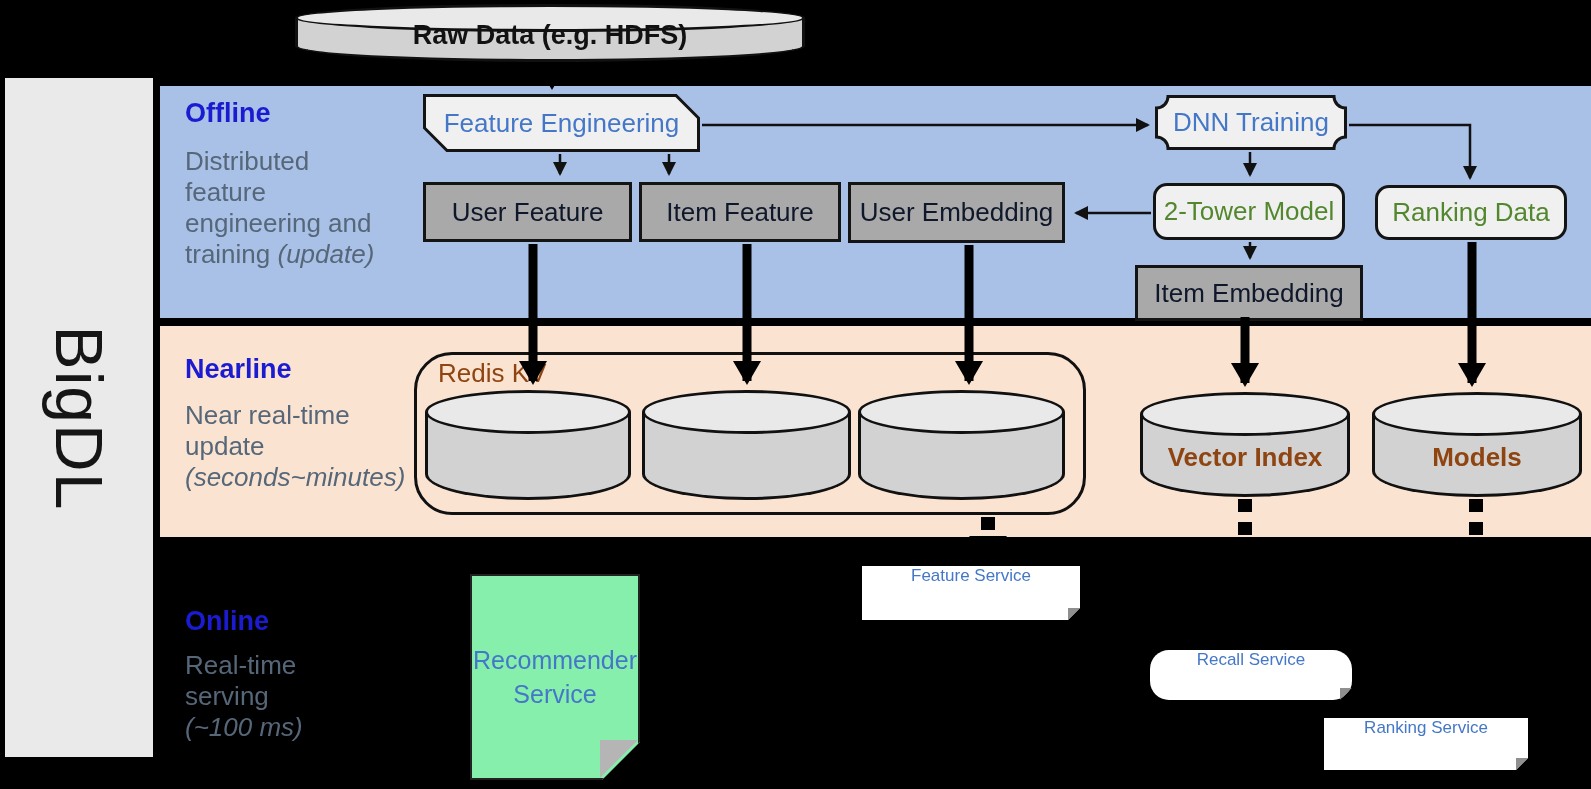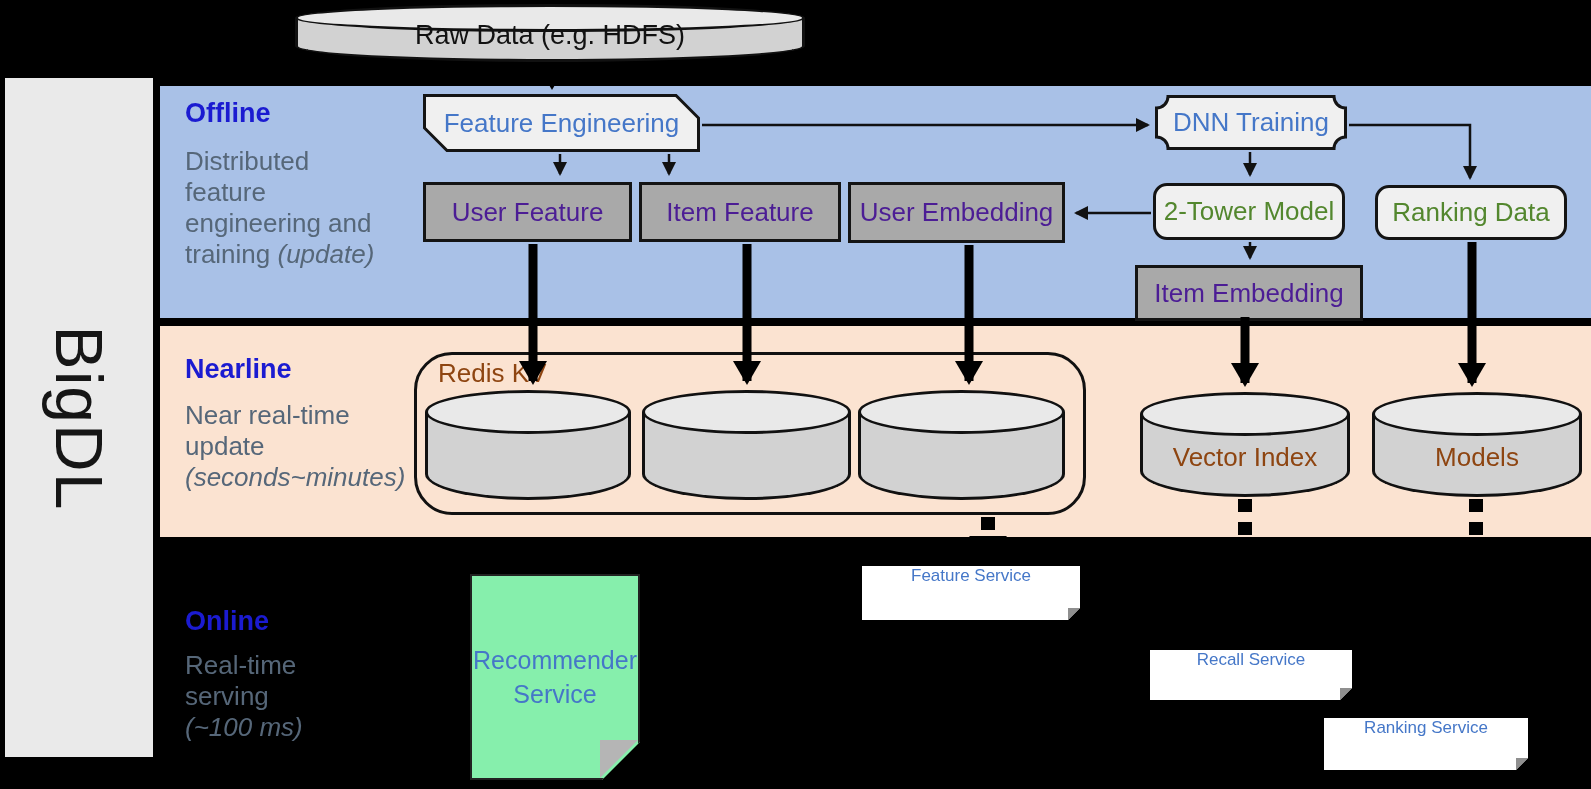--- a/index.html
+++ b/index.html
@@ -38,30 +38,30 @@
   
   .sec-title{position:absolute;left:185px;font-size:27px;font-weight:700;
     color:var(--section-title-blue);z-index:4;}
   .sec-desc{position:absolute;left:185px;font-size:26px;line-height:31px;
     color:var(--section-desc-gray);z-index:4;}
   .sec-desc em{font-style:italic;}
   
   .node{position:absolute;display:flex;align-items:center;justify-content:center;
     text-align:center;z-index:5;}
   .gray-node{background:var(--gray-node-fill);border:3px solid #141414;
-    color:#4c1d95;font-size:26px;}
+    color:#0f172a;font-size:26px;}
   .round-node{background:var(--light-node-fill);border:3px solid #141414;
     border-radius:14px;font-size:26px;}
   .shape-node{background:transparent;}
   .shape-node svg{position:absolute;inset:0;width:100%;height:100%;}
   .shape-node .shape-label{position:relative;font-size:26px;z-index:2;}
   .blue-text{color:var(--node-label-blue);}
   .green-text{color:var(--node-label-green);}
   
-  .cyl{position:absolute;z-index:3;}
+  .cyl{position:absolute;z-index:3;font-weight:bold;}
   .cyl .cyl-top{position:absolute;left:0;top:0;width:100%;border-radius:50%;
     background:var(--cylinder-top-fill);border:3px solid #111;z-index:2;}
   .cyl .cyl-body{position:absolute;left:0;width:100%;bottom:0;
     background:var(--cylinder-fill);border:3px solid #111;border-top:none;z-index:1;}
   .cyl .cyl-label{position:absolute;left:0;right:0;text-align:center;
     font-size:26px;color:var(--storage-label-brown);z-index:3;}
   .db .cyl-top{height:44px;}
   .db .cyl-body{top:22px;border-radius:0 0 50% 50% / 0 0 26px 26px;}
   #raw-data .cyl-top{height:28px;}
   #raw-data .cyl-body{top:14px;border-radius:0 0 50% 50% / 0 0 16px 16px;}
@@ -197,21 +197,21 @@
     <span>Recommender</span>
     <span>Service</span>
     <span class="doc-fold"></span>
   </div>
 
   <div class="service-box" style="left:862px;top:566px;width:218px;height:54px;">
     <span>Feature Service</span>
     <span class="service-fold"></span>
   </div>
 
-  <div class="service-box" style="left:1150px;top:650px;width:202px;height:50px;">
+  <div class="service-box" style="left:1150px;top:650px;width:202px;height:50px;border-radius:19px;">
     <span>Recall Service</span>
     <span class="service-fold"></span>
   </div>
 
   <div class="service-box" style="left:1324px;top:718px;width:204px;height:52px;">
     <span>Ranking Service</span>
     <span class="service-fold"></span>
   </div>
 
   <svg id="arrows" width="1591" height="789" viewBox="0 0 1591 789">

